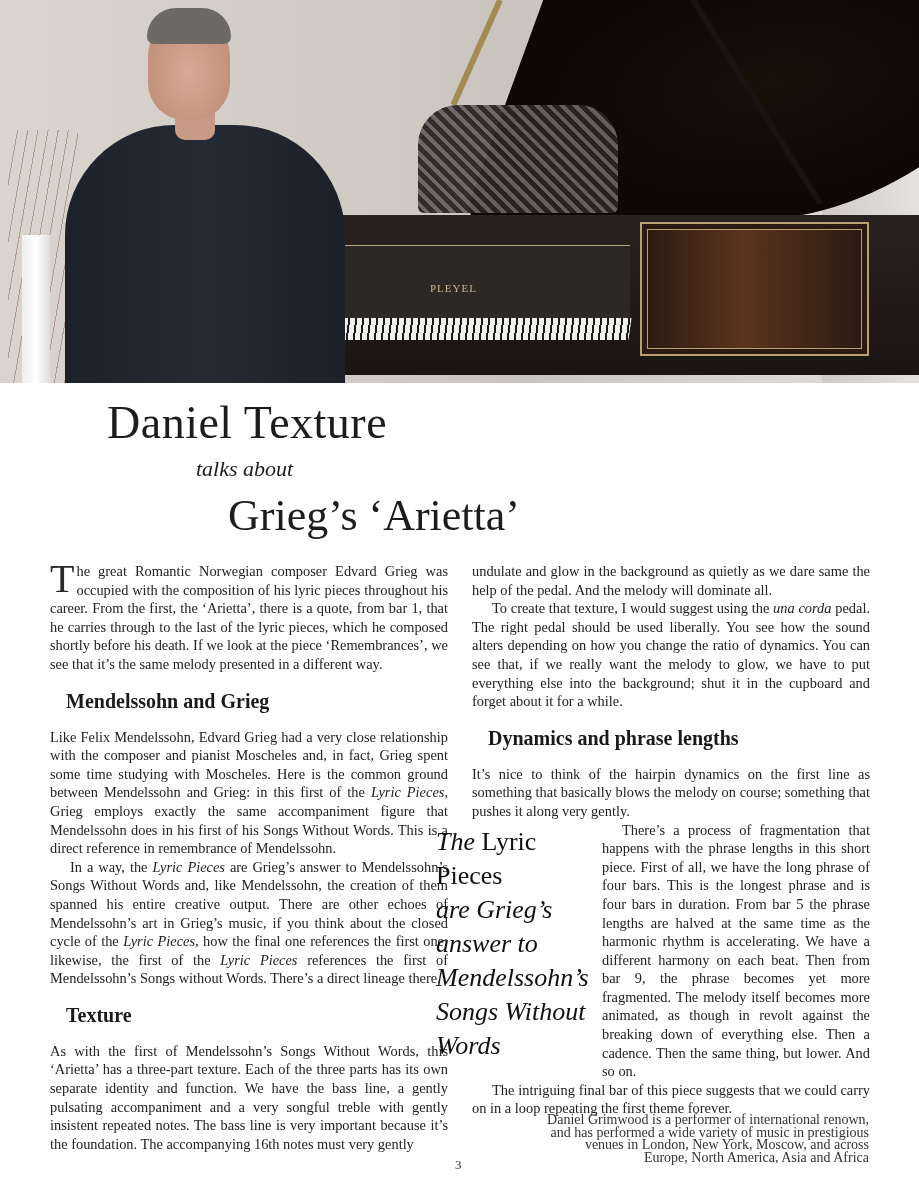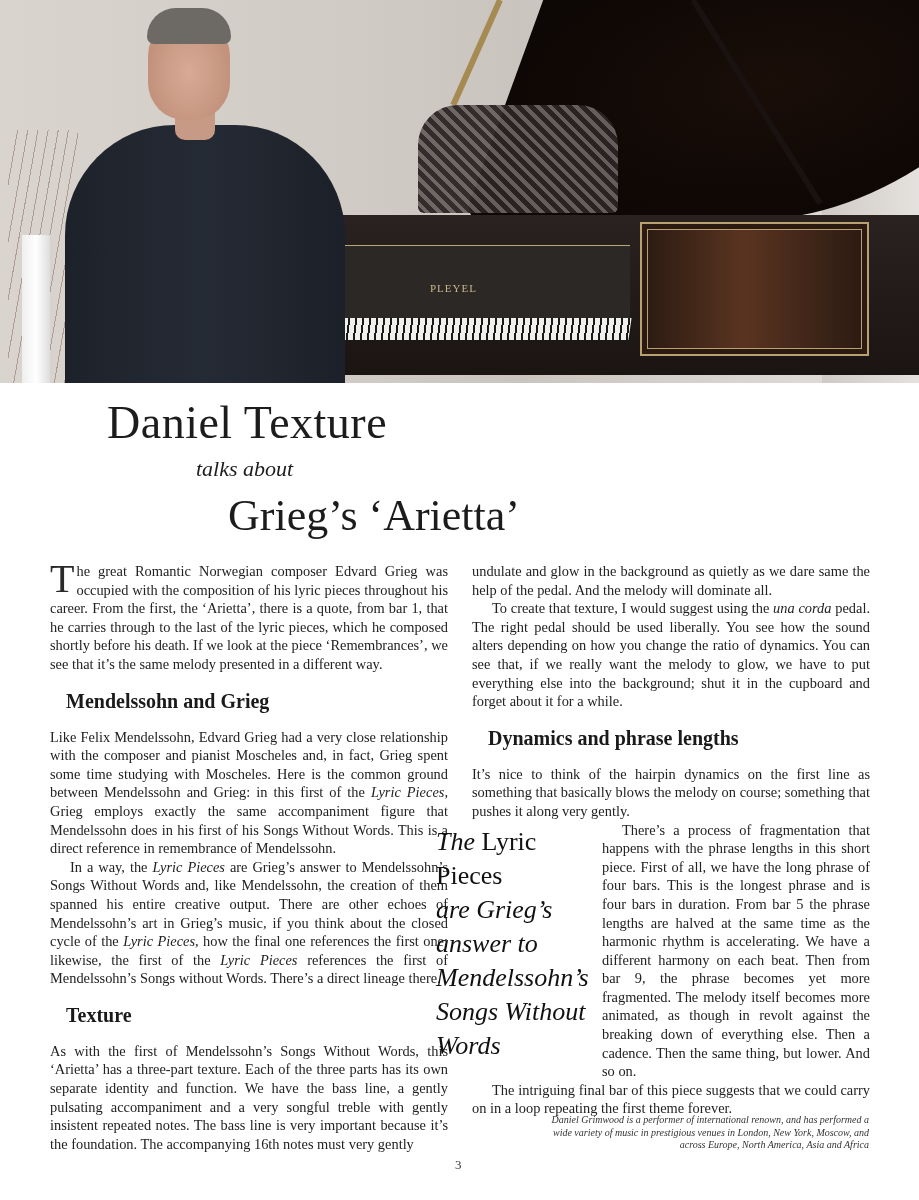--- a/index.html
+++ b/index.html
@@ -32,21 +32,21 @@
     .col p.indent { text-indent: 20px; }
     .col h2 { margin: 16px; font-family: "Liberation Serif", serif; font-weight: bold; font-size: 20px; line-height: 22px; color: #1a1a1a; }
     .col-left { left: 50px; top: 562px; }
     .col-right { left: 472px; top: 562px; }
     .dropcap { float: left; font-size: 40px; line-height: 30px; margin: 2px 2px 0 0; color: #2a2a2a; }
 
     .pullquote { float: left; width: 160px; margin: 4px 6px 4px -36px; text-align: left; font-size: 26px; line-height: 34px; font-style: italic; color: #111; }
     .pullquote .upright { font-style: normal; }
     .narrow { text-align: justify; }
 
-    .bio { position:absolute; right: 50px; top: 1114px; width: 330px; text-align: right; font-size: 10px; line-height: 12.5px; font-style: italic; color: #333; }
+    .bio { position:absolute; right: 50px; top: 1114px; width: 330px; text-align: right; font-size: 14px; line-height: 12.5px; color: #333; }
     .page-number { position:absolute; left: 455px; top: 1157px; font-size: 13px; color: #333; }
     .sp-mb { margin-bottom: 14px !important; }
   </style>
 </head>
 <body>
 
 <div class="hero">
   <div class="wall-right"></div>
   <div class="piano-lid"></div>
   <div class="lid-edge"></div>

